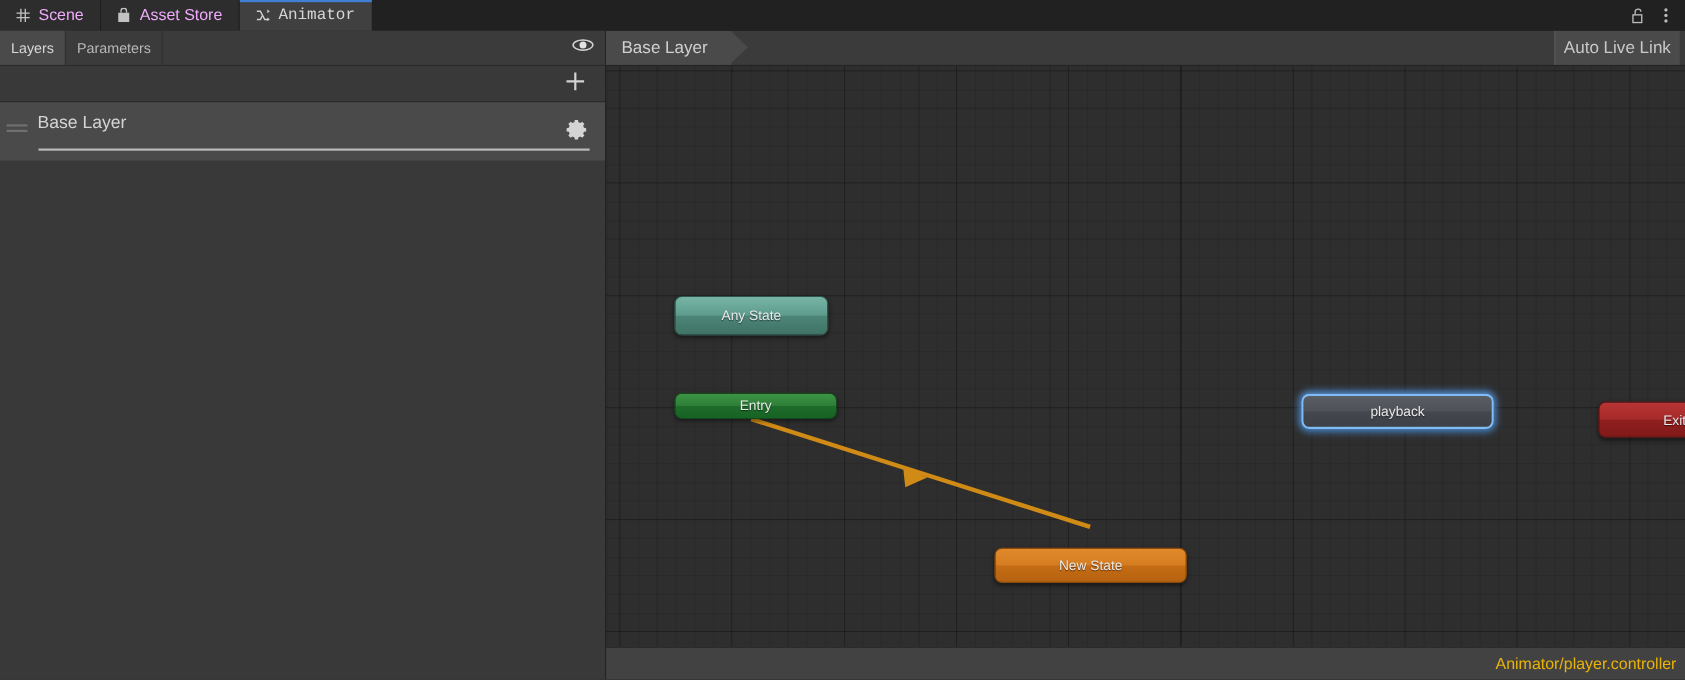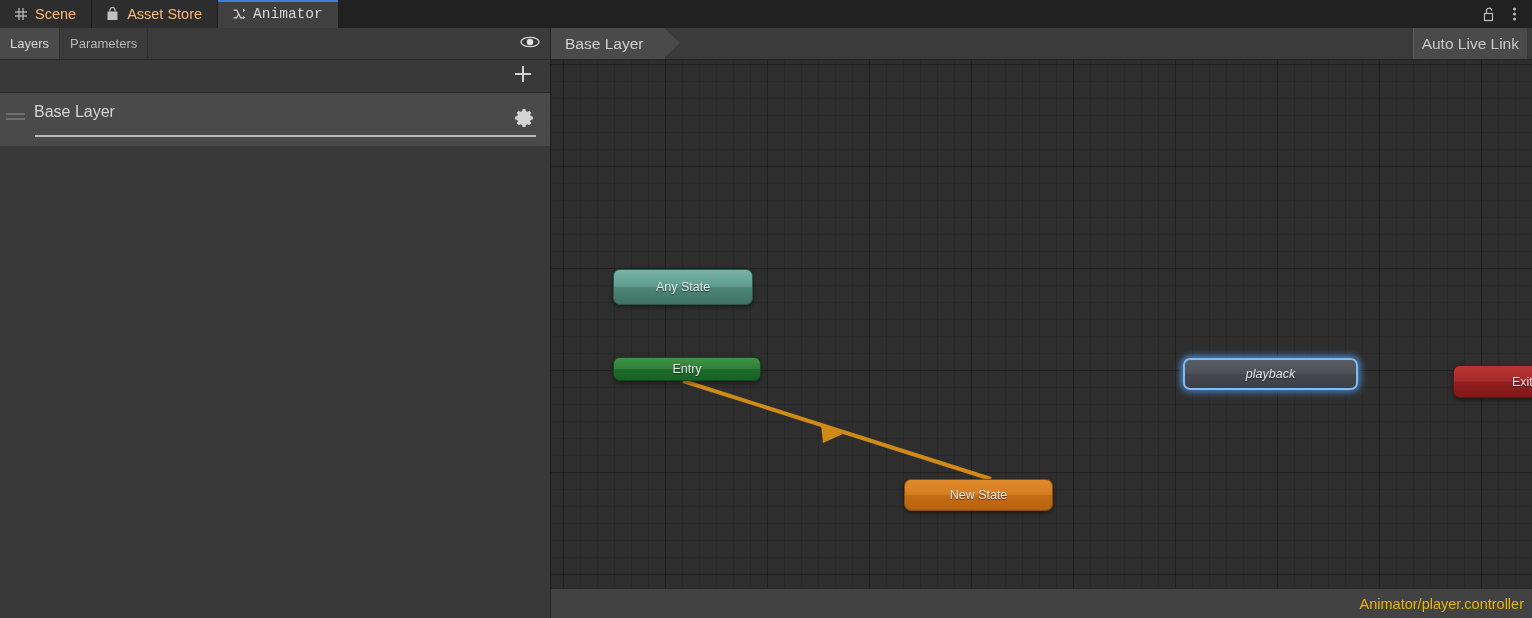--- a/index.html
+++ b/index.html
@@ -27,21 +27,21 @@
     display: flex;
     align-items: flex-end;
   }
   .tab {
     height: 28px;
     display: flex;
     align-items: center;
     gap: 7px;
     padding: 0 15px 0 13px;
     font-size: 14.5px;
-    color: #fdba74;
+    color: #f0abfc;
     background: #2d2d2d;
     border-right: 1px solid #1d1d1d;
     box-sizing: border-box;
     position: relative;
   }
   .tab.inactive { background: #2d2d2d; }
   .tab.active {
     background: #404040;
     color: #d6d6d6;
     font-family: Liberation Mono, monospace;
@@ -272,21 +272,20 @@
     background: linear-gradient(to bottom, #e08a2c 0%, #d67d22 48%, #c56c15 52%, #b5620f 100%);
     border: 1px solid #8a4a0b;
   }
   .node.exit {
     background: linear-gradient(to bottom, #b83434 0%, #a72a2a 48%, #911f1f 52%, #811919 100%);
     border: 1px solid #621212;
   }
   .node.selected {
     border: 2px solid #7fbbf5;
     box-shadow: 0 0 7px 2px rgba(88,160,240,0.85), 0 2px 4px rgba(0,0,0,0.45);
-    font-style: italic;
   }
   .transitions { position: absolute; left: 0; top: 0; width: 981px; height: 556px; pointer-events: none; }
 </style>
 </head>
 <body>
 
 <div id="app">
 
   <div class="tabbar">
 
@@ -421,21 +420,21 @@
 
 
       <div class="node normal selected" style="left:632px; top:298px; width:175px; height:32px;">
         <span>playback</span>
       </div>
 
       <div class="node exit" style="left:902px; top:305px; width:140px; height:33px; justify-content:flex-start; padding-left:58px;">
         <span>Exit</span>
       </div>
 
-      <div class="node orange" style="left:353px; top:419px; width:149px; height:32px;">
+      <div class="node orange" style="left:353px; top:438px; width:175px; height:32px;">
         <span>New State</span>
       </div>
     </div>
 
     <div class="statusbar">
       <span>Animator/player.controller</span>
     </div>
   </div>
 
 </div>

